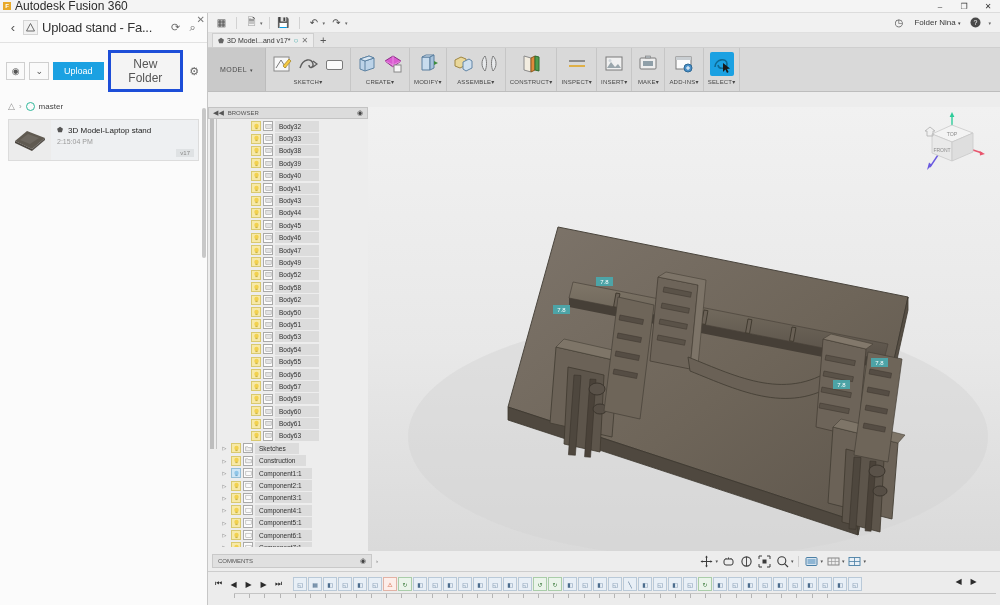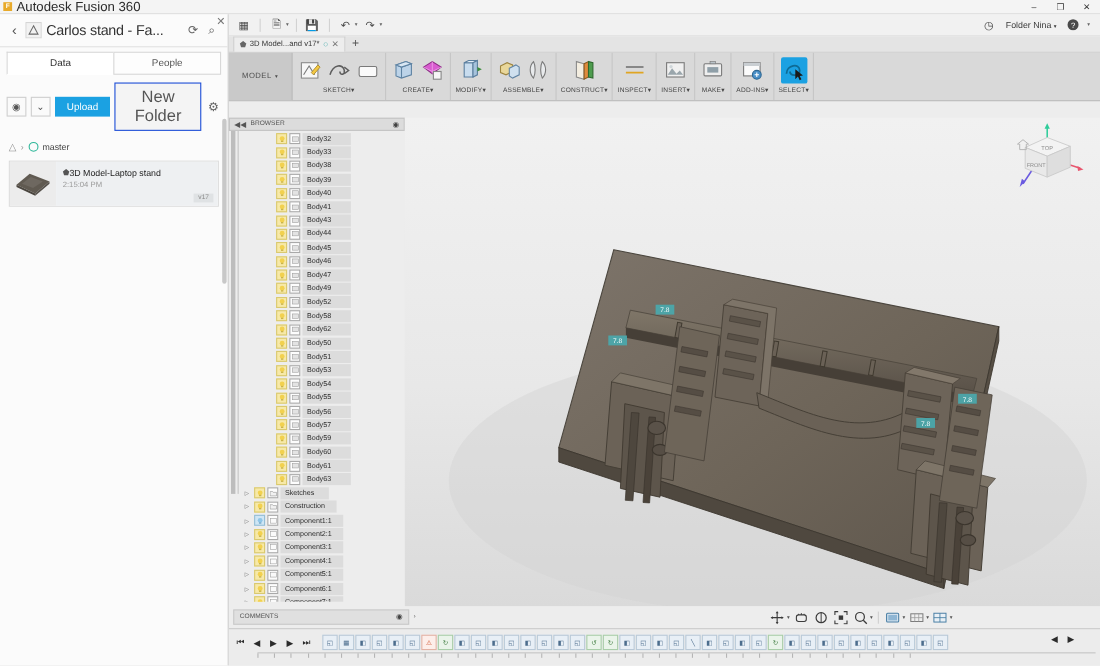--- a/index.html
+++ b/index.html
@@ -65,43 +65,43 @@
   .dp-sq {
     width: 22px; height: 18px; border: 1px solid #cfcfcf; background: #fafafa;
     display: flex; align-items: center; justify-content: center; font-size: 9px;
     color: #555; cursor: pointer;
   }
   .dp-btn-upload {
     margin-left: auto; background: #1ba1e2; color: #fff; border: none;
     font-size: 9px; padding: 4px 11px; cursor: pointer; font-family: inherit;
   }
   .dp-btn-newfolder {
-    background: #f4f4f4; color: #555; border: 1px solid #1d4ed8;
-    font-size: 15px; padding: 4px 8px; cursor: pointer; font-family: inherit;
+    background: #f4f4f4; color: #555; border: 3px solid #1d4ed8;
+    font-size: 12px; padding: 4px 8px; cursor: pointer; font-family: inherit;
   }
   .dp-gear { font-size: 11px; color: #666; cursor: pointer; padding-left: 2px; }
   .dp-breadcrumb {
     display: flex; align-items: center; gap: 4px; padding: 3px 8px 6px 8px; font-size: 8px; color: #444;
   }
   .bc-tri { color: #8e8e8e; font-size: 9px; }
   .bc-chev { color: #9a9a9a; font-size: 8px; }
   .bc-circle {
     width: 9px; height: 9px; border: 1.5px solid #2fb89a; border-radius: 50%;
     display: inline-block;
   }
   .dp-card {
     margin: 2px 8px 0 8px; border: 1px solid #dcdcdc; background: #fff;
     display: flex; height: 42px; position: relative; cursor: pointer;
   }
   .dp-thumb {
     width: 42px; height: 40px; background: #ececec; flex: 0 0 42px;
     display: flex; align-items: center; justify-content: center;
   }
   .dp-card-body { flex: 1; padding: 6px 5px 0 6px; background: #eef0f2; position: relative; }
-  .dp-card-title { font-size: 8px; color: #222; display: flex; align-items: flex-start; gap: 0; }
+  .dp-card-title { font-size: 8px; color: #222; display: flex; align-items: flex-start; gap: 5px; }
   .dp-card-sub { font-size: 7px; color: #9a9a9a; margin-top: 3px; }
   .dp-ver-badge {
     position: absolute; right: 4px; bottom: 3px; font-size: 6px; color: #888;
     background: #dfe2e4; padding: 1px 4px;
   }
   .dp-scroll {
     position: absolute; right: 1px; top: 95px; width: 4px; height: 150px;
     background: #c8c8c8; border-radius: 2px;
   }
 
@@ -277,30 +277,26 @@
   <div class="datapanel">
 
     <div class="dp-header">
       <div class="dp-back">‹</div>
       <div class="dp-brand">
         <svg width="15" height="15" viewBox="0 0 15 15">
           <rect x="0.5" y="0.5" width="14" height="14" fill="#f2f2f2" stroke="#d5d5d5"></rect>
           <path d="M7.5 3.5 L11.5 11 L3.5 11 Z" fill="none" stroke="#6b6b6b" stroke-width="1"></path>
         </svg>
       </div>
-      <div class="dp-title">Carlos stand - Fa...</div>
+      <div class="dp-title">Upload stand - Fa...</div>
       <div class="dp-ic">⟳</div>
       <div class="dp-ic">⌕</div>
       <div class="dp-close">✕</div>
     </div>
 
-    <div class="dp-tabs">
-      <div class="dp-tab active">Data</div>
-      <div class="dp-tab">People</div>
-    </div>
 
     <div class="dp-toolrow">
       <div class="dp-sq">◉</div>
       <div class="dp-sq">⌄</div>
       <button class="dp-btn-upload">Upload</button>
       <button class="dp-btn-newfolder">New Folder</button>
       <div class="dp-gear">⚙</div>
     </div>
 
     <div class="dp-breadcrumb">

